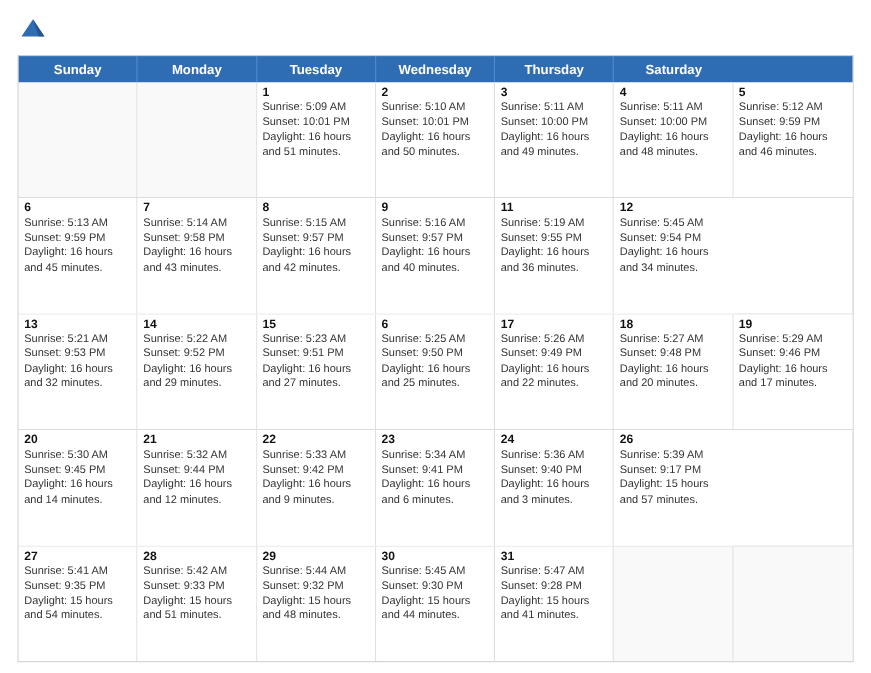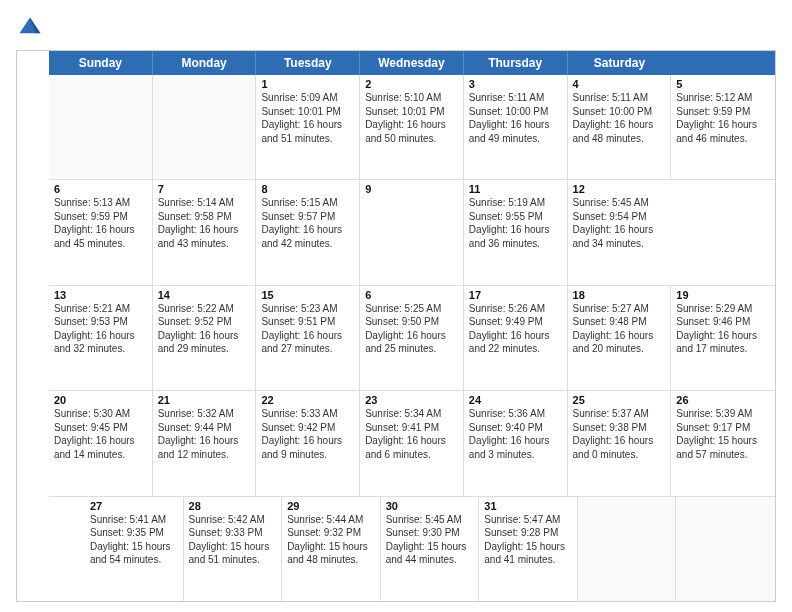--- a/index.html
+++ b/index.html
@@ -58,21 +58,20 @@
     }
     .location {
       font-size: 14px;
       color: #333;
     }
     .calendar {
       flex: 1;
       display: flex;
       flex-direction: column;
       border: 1px solid #ccc;
-      padding-left: 32px;
     }
     .cal-header {
       display: grid;
       grid-template-columns: repeat(7, 1fr);
       background: #2e6db4;
     }
     .cal-header-cell {
       color: white;
       text-align: center;
       font-size: 12px;
@@ -85,21 +84,21 @@
       flex: 1;
       display: flex;
       flex-direction: column;
     }
     .cal-row {
       flex: 1;
       display: grid;
       grid-template-columns: repeat(7, 1fr);
       border-bottom: 1px solid #ddd;
     }
-    .cal-row:last-child { border-bottom: none; margin-left: 36px; }
+    .cal-row:last-child { border-bottom: none; }
     .cal-cell {
       border-right: 1px solid #ddd;
       padding: 3px 5px;
       font-size: 9px;
       color: #333;
       vertical-align: top;
       background: #fff;
     }
     .cal-cell:last-child { border-right: none; }
     .cal-cell.empty { background: #f9f9f9; }
@@ -202,20 +201,24 @@
           </div>
           <div class="cal-cell">
             <div class="day-num">8</div>
             <div class="cell-text">Sunrise: 5:15 AM
 Sunset: 9:57 PM
 Daylight: 16 hours
 and 42 minutes.</div>
           </div>
           <div class="cal-cell">
             <div class="day-num">9</div>
+            <div class="cell-text">Sunrise: 5:16 AM
+Sunset: 9:57 PM
+Daylight: 16 hours
+and 40 minutes.</div>
           </div>
           <div class="cal-cell">
             <div class="day-num">11</div>
             <div class="cell-text">Sunrise: 5:19 AM
 Sunset: 9:55 PM
 Daylight: 16 hours
 and 36 minutes.</div>
           </div>
           <div class="cal-cell">
             <div class="day-num">12</div>
@@ -304,27 +307,20 @@
 Sunset: 9:41 PM
 Daylight: 16 hours
 and 6 minutes.</div>
           </div>
           <div class="cal-cell">
             <div class="day-num">24</div>
             <div class="cell-text">Sunrise: 5:36 AM
 Sunset: 9:40 PM
 Daylight: 16 hours
 and 3 minutes.</div>
-          </div>
-          <div class="cal-cell">
-            <div class="day-num">25</div>
-            <div class="cell-text">Sunrise: 5:37 AM
-Sunset: 9:38 PM
-Daylight: 16 hours
-and 0 minutes.</div>
           </div>
           <div class="cal-cell">
             <div class="day-num">26</div>
             <div class="cell-text">Sunrise: 5:39 AM
 Sunset: 9:17 PM
 Daylight: 15 hours
 and 57 minutes.</div>
           </div>
         </div>
         <div class="cal-row">

